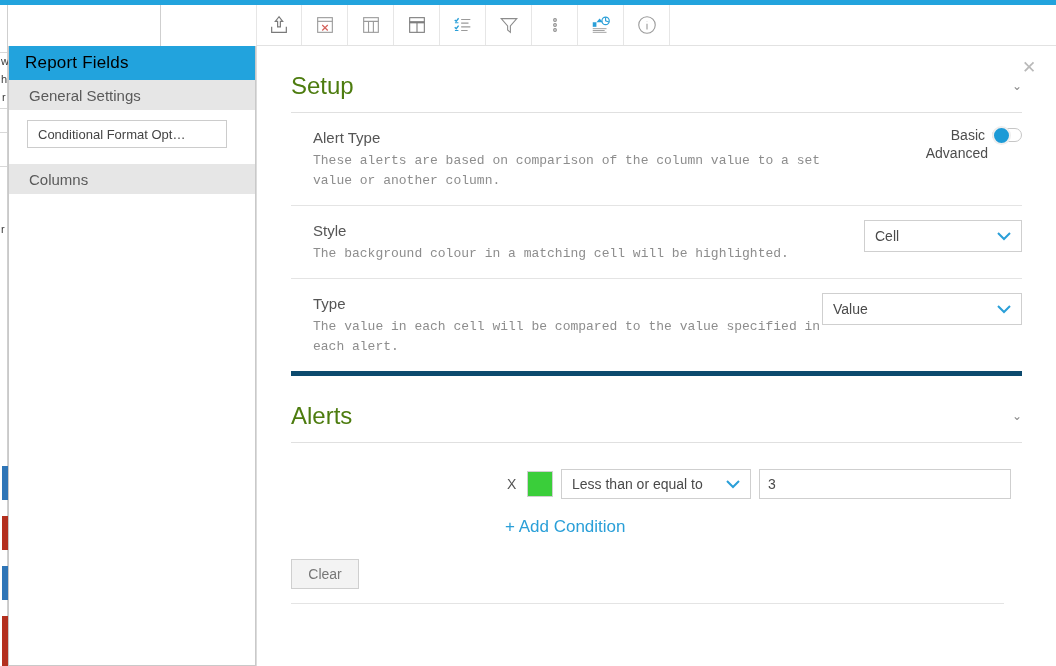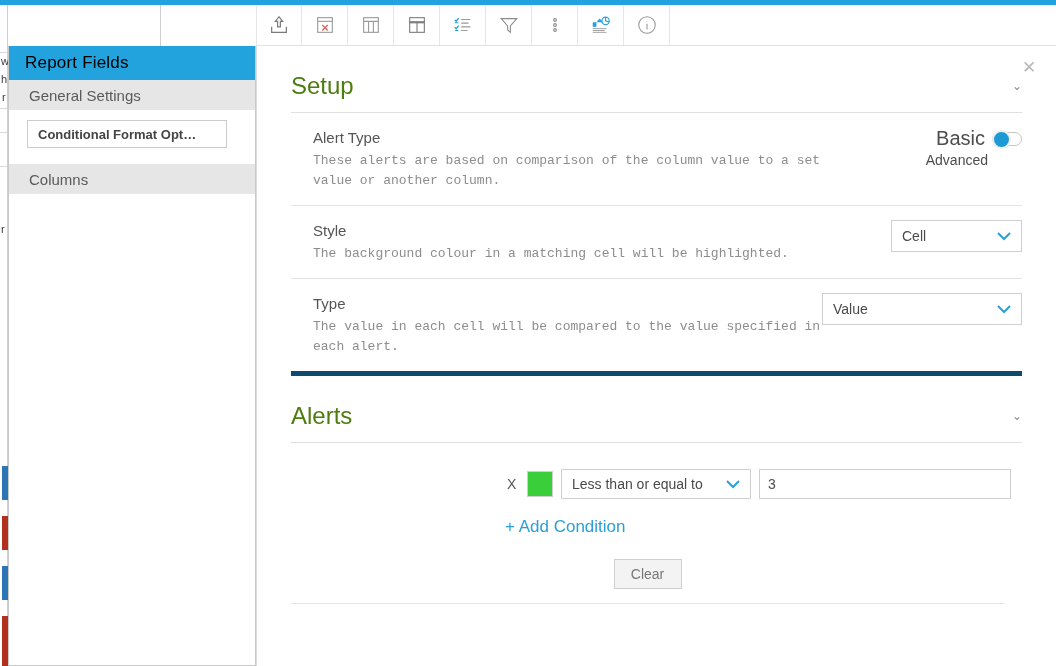--- a/index.html
+++ b/index.html
@@ -65,21 +65,21 @@
   .panel-title {
     height: 34px; background: #22a3dd; color: #000000;
     font-size: 17px; display: flex; align-items: center;
     padding-left: 16px; letter-spacing: .2px;
   }
   .panel-section {
     height: 30px; background: #e6e6e6; color: #5a5a5a;
     font-size: 15px; display: flex; align-items: center;
     padding-left: 20px;
   }
-  .field-wrap { padding: 10px 0 10px 18px; font-weight: bold; }
+  .field-wrap { padding: 10px 0 10px 18px; }
   .field {
     width: 200px; height: 28px;
     border: 1px solid #cccccc; background: #ffffff;
     font-size: 13px; color: #444444;
     display: flex; align-items: center; padding-left: 10px;
     margin-bottom: 6px;
     cursor: pointer;
   }
   .field.selected {
     background: #1c9ad6; border-color: #1c9ad6; color: #ffffff;
@@ -132,21 +132,21 @@
   }
 
   
   .toggle-wrap {
     position: absolute; right: 0; top: 14px;
     text-align: right; width: 160px;
   }
   .toggle-line {
     display: flex; align-items: center; justify-content: flex-end; gap: 7px;
   }
-  .toggle-lab { font-size: 20px; color: #4d4d4d; }
+  .toggle-lab { font-size: 14px; color: #4d4d4d; }
   .switch {
     width: 30px; height: 14px; border-radius: 8px;
     border: 1px solid #c6c6c6; background: #ffffff;
     position: relative;
     cursor: pointer;
   }
   .switch .knob {
     position: absolute; left: -1px; top: -3px;
     width: 19px; height: 19px; border-radius: 50%;
     background: #1c9ad6; border: 2px solid #eeeeee;
@@ -158,21 +158,21 @@
 
   
   .sel {
     position: absolute; top: 14px; right: 0;
     height: 32px; border: 1px solid #cfcfcf; background: #ffffff;
     display: flex; align-items: center; justify-content: space-between;
     padding: 0 8px 0 10px;
     font-size: 14px; color: #4a4a4a;
     cursor: pointer;
   }
-  .sel.style-sel { width: 131px; right: 0; }
+  .sel.style-sel { width: 158px; right: 0; }
   .sel.type-sel  { width: 200px; right: 0; }
 
   
   .alerts-body { margin: 0 34px; padding-top: 26px; }
   .cond-row {
     display: flex; align-items: center; gap: 8px;
     padding-left: 216px;
   }
   .cond-x {
     font-size: 14px; color: #555555; width: 12px; cursor: pointer;
@@ -194,21 +194,21 @@
     font-size: 14px; color: #4a4a4a; padding: 0 8px;
     font-family: "Liberation Sans", sans-serif;
     outline: none;
   }
   .add-cond {
     margin-top: 18px; padding-left: 214px;
     color: #2a9fd8; font-size: 17px; cursor: pointer;
   }
   .footer-row {
     margin: 22px 52px 0 34px;
-    display: flex; justify-content: center;
+    display: flex; justify-content: flex-start;
     padding-bottom: 14px;
     border-bottom: 1px solid #e4e4e4;
   }
   .btn-clear {
     width: 68px; height: 30px;
     border: 1px solid #cfcfcf; background: #f3f3f3;
     color: #777777; font-size: 14px;
     display: flex; align-items: center; justify-content: center;
     cursor: pointer;
   }

